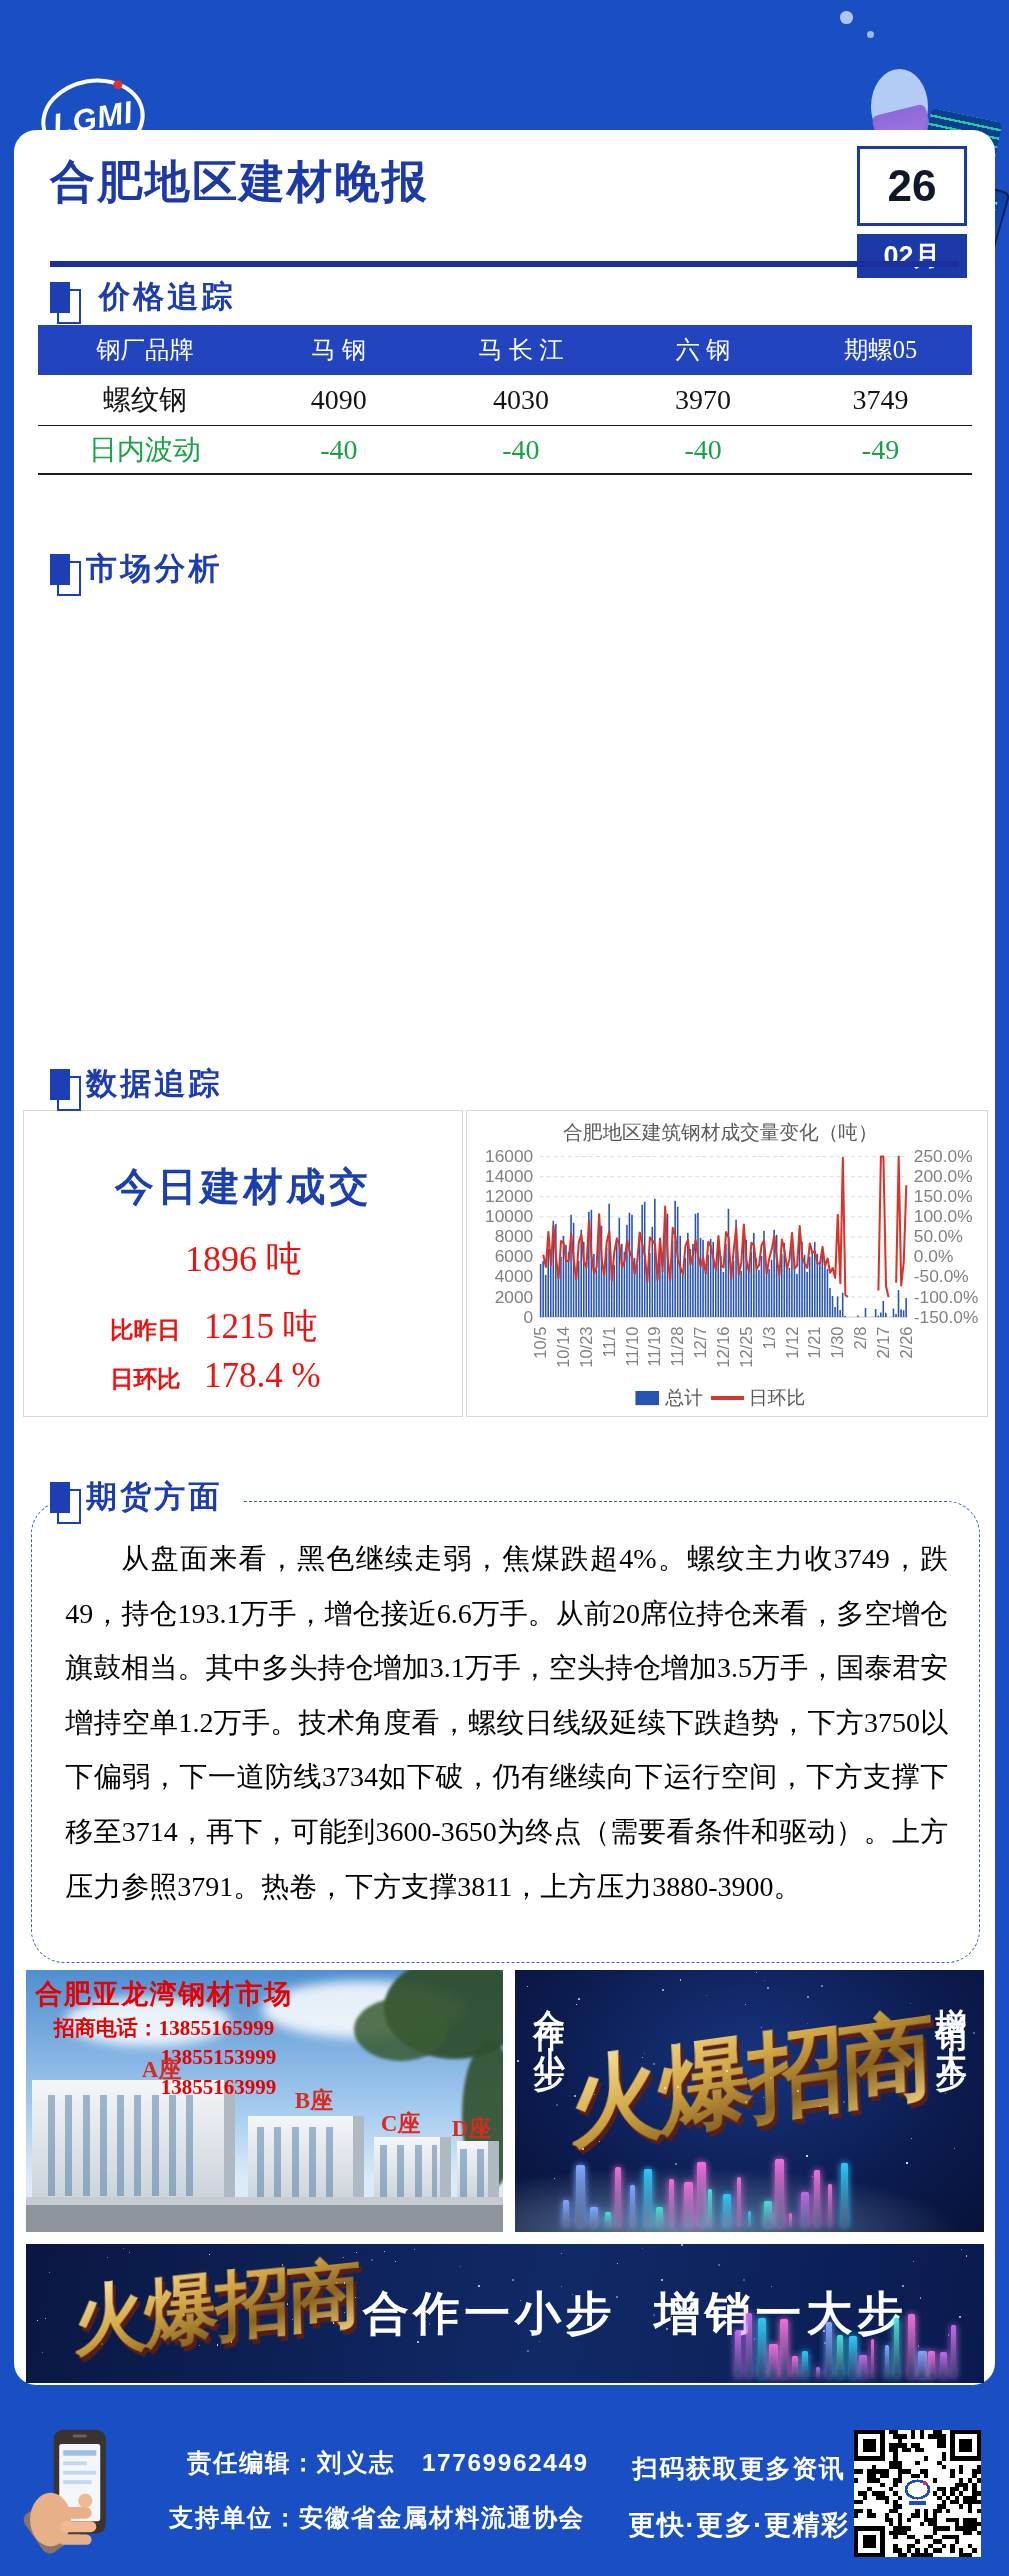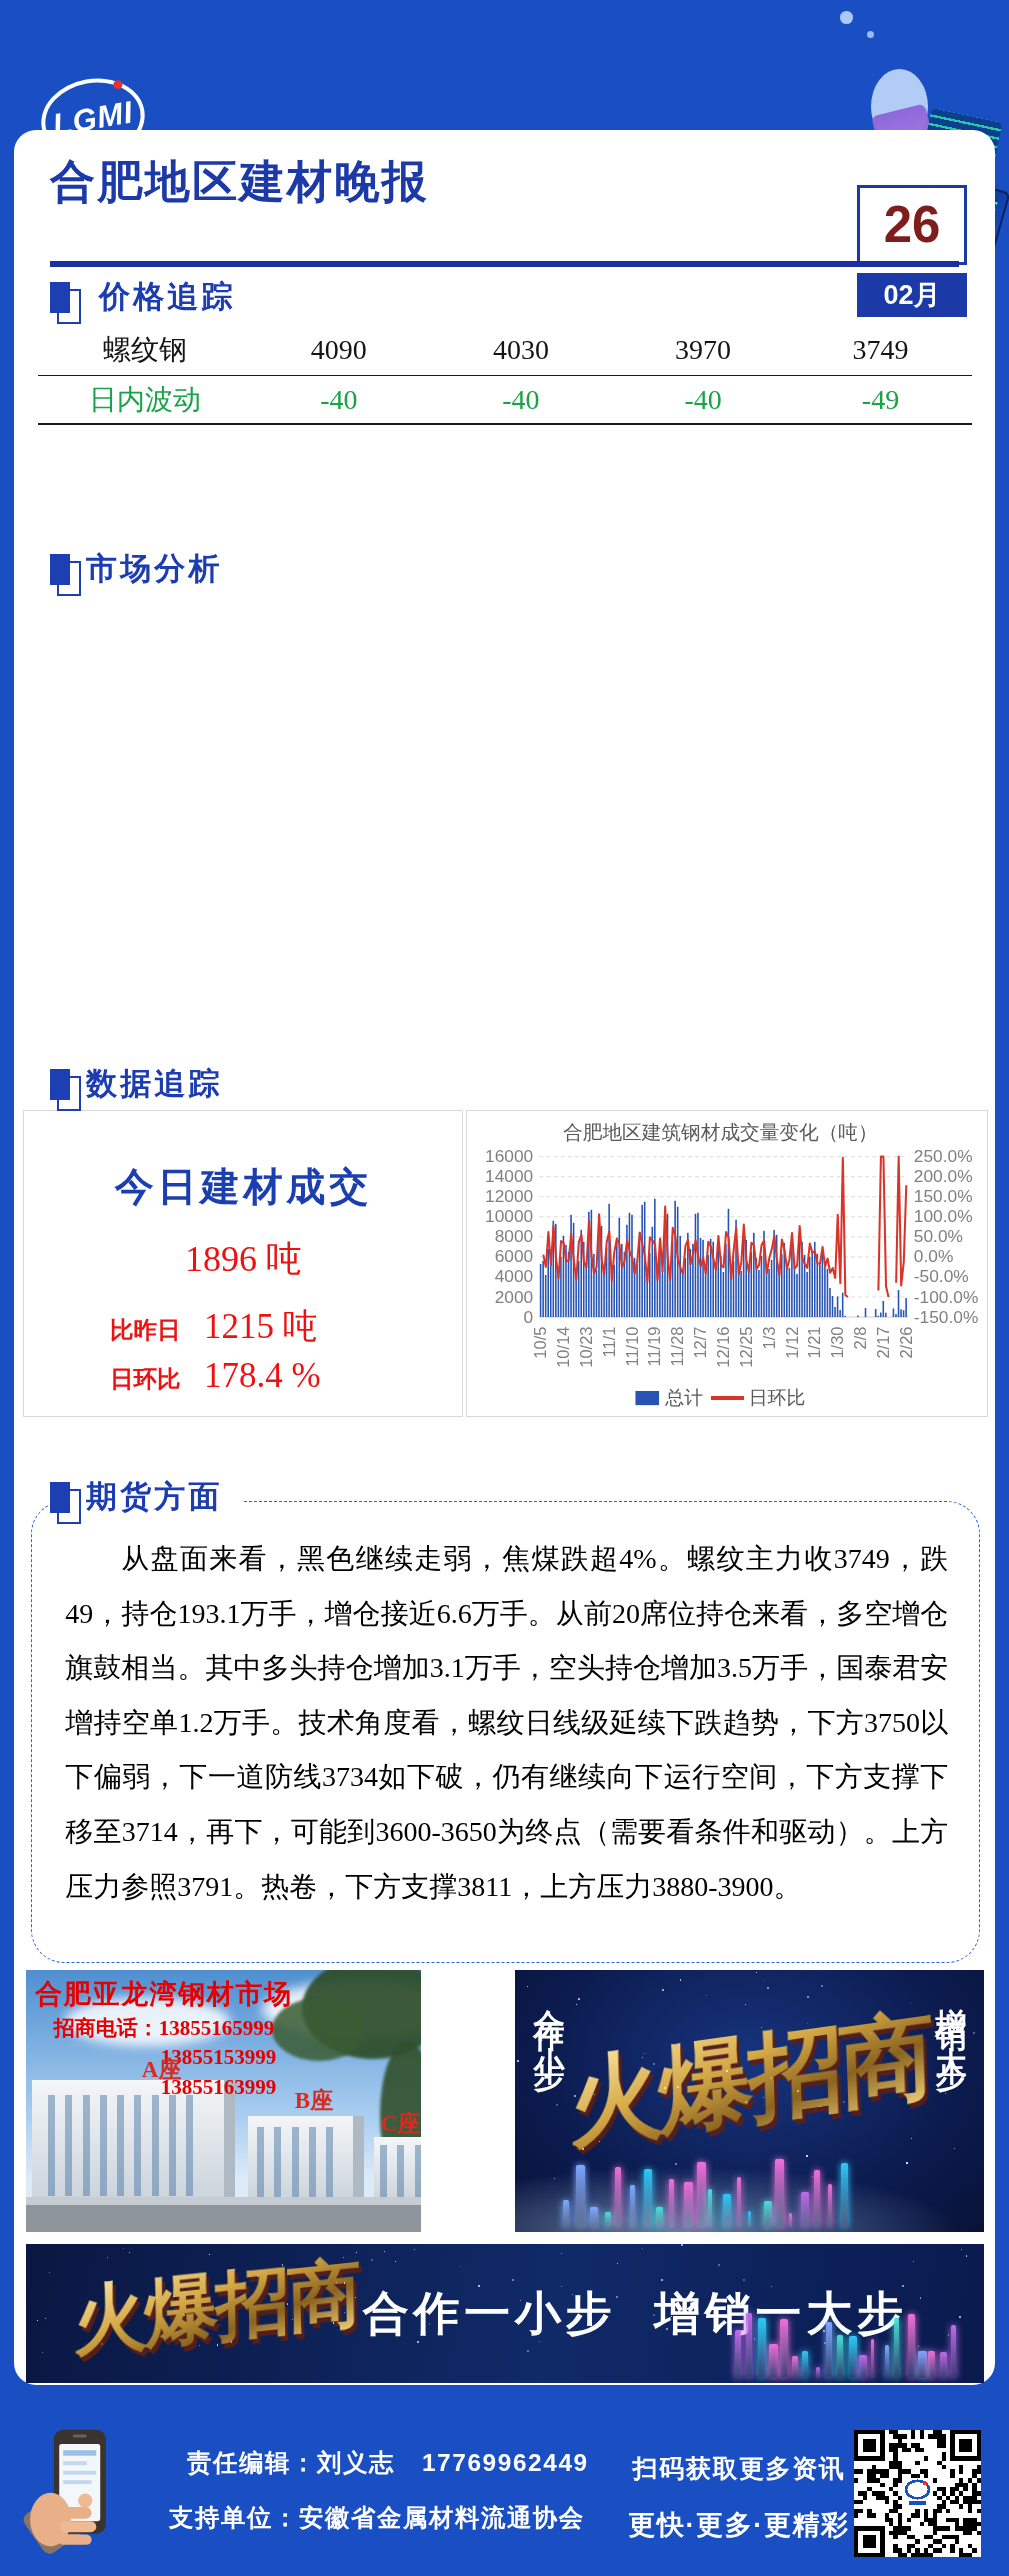--- a/index.html
+++ b/index.html
@@ -25,21 +25,21 @@
   .d-laptop::before{content:"";position:absolute;left:7.9px;top:6.3px;right:7.9px;bottom:9.4px;
      background:repeating-linear-gradient(180deg,#123c9a 0 4.7px,#38e8c0 4.7px 7px);border-radius:3.1px;}
   .d-chip{left:854px;top:162px;width:42px;height:42px;border-radius:7.9px;transform:rotate(18deg);
      background:#39b8e8;opacity:.95;}
   
   .card{position:absolute;left:14px;top:130px;width:981px;height:2255px;background:#fff;border-radius:22px;}
   .masthead-title{position:absolute;left:36px;top:22px;font-size:45px;font-weight:900;color:#1c39a8;
      letter-spacing:2.4px;font-family:"Liberation Sans",sans-serif;white-space:nowrap;}
   .datebox{position:absolute;right:28px;top:15.7px;width:110px;}
   .datebox .day{height:74px;border:3.9px solid #1c39a8;display:flex;align-items:center;justify-content:center;
-     font-size:51px;font-weight:800;color:#7f1d1d;background:#fff;margin-top:39px;}
+     font-size:44px;font-weight:800;color:#0f172a;background:#fff;}
   .datebox .month{margin-top:7.9px;height:44px;background:#1c39a8;color:#fff;display:flex;align-items:center;
      justify-content:center;font-size:27px;font-weight:bold;}
   .rule{position:absolute;left:36px;right:36px;top:131px;height:6.3px;background:#1c2f9e;}
   
   .sec-head{position:absolute;display:flex;align-items:center;z-index:3;background:#fff;padding-right:20.4px;}
   .sec-ico{position:relative;width:20.4px;height:31px;background:#1c3fb4;margin-right:15.7px;flex:0 0 auto;}
   .sec-ico::after{content:"";position:absolute;left:7px;top:7px;width:19.7px;height:31px;border:2.4px solid #1c3fb4;z-index:-1;}
   .sec-title{font-size:31px;font-weight:bold;color:#1c3db2;letter-spacing:3.1px;font-family:"Liberation Serif",serif;white-space:nowrap;}
   
   .ptable{position:absolute;left:23.6px;top:195px;width:934px;font-family:"Liberation Serif",serif;}
@@ -60,21 +60,21 @@
   .chart-box{position:absolute;left:452px;top:980px;width:520px;height:305px;border:1.6px solid #d8d8d8;background:#fff;}
   .stat-head{position:absolute;left:0;right:0;top:49px;text-align:center;font-size:39px;font-weight:bold;
      color:#1b3fb0;letter-spacing:3.9px;font-family:"Liberation Serif",serif;}
   .stat-today{position:absolute;left:0;right:0;top:124px;text-align:center;font-size:36px;color:#ee1111;
      font-family:"Liberation Serif",serif;}
   .stat-row{position:absolute;left:0;right:0;display:flex;justify-content:center;align-items:baseline;
      color:#ee1111;font-family:"Liberation Serif",serif;}
   .stat-row .lbl{font-size:23.6px;font-weight:bold;width:94px;}
   .stat-row .val{font-size:35px;width:173px;}
   
-  .promo-l{position:absolute;left:11.8px;top:1840px;width:395px;height:262px;overflow:hidden;
+  .promo-l{position:absolute;left:11.8px;top:1840px;width:477px;height:262px;overflow:hidden;
      background:linear-gradient(180deg,#4f8fd0 0%,#a8cdf0 55%,#dcebf8 80%);}
   .cloud{position:absolute;background:#fff;border-radius:50%;filter:blur(5.5px);opacity:.85;}
   .tree{position:absolute;border-radius:50%;filter:blur(1.6px);}
   .bld{position:absolute;background:linear-gradient(180deg,#f4f6f8,#c9d2da);
      box-shadow:inset -11px 0 0 #aeb9c4;}
   .bld::before{content:"";position:absolute;left:8%;top:12%;right:18%;bottom:8%;
      background:repeating-linear-gradient(90deg,rgba(90,130,170,.55) 0 7px,rgba(255,255,255,0) 7px 17.3px);}
   .road{position:absolute;left:0;right:0;bottom:0;height:27px;background:#8f959d;}
   .walk{position:absolute;left:0;right:0;bottom:27px;height:7.9px;background:#c6ccd2;}
   .ad-title{position:absolute;left:9.4px;top:6.3px;font-size:27px;font-weight:bold;color:#e60000;
@@ -132,20 +132,27 @@
       <div class="day">26</div>
       <div class="month">02月</div>
     </div>
     <div class="rule"></div>
 
     <div class="sec-head" style="left:36px;top:146px;gap:13px;">
       <span class="sec-ico"></span>
       <span class="sec-title">价格追踪</span>
     </div>
     <div class="ptable">
+      <div class="prow phead">
+        <span class="pcell c0">钢厂品牌</span>
+        <span class="pcell c1">马 钢</span>
+        <span class="pcell c2">马 长 江</span>
+        <span class="pcell c3">六 钢</span>
+        <span class="pcell c4">期螺05</span>
+      </div>
       <div class="prow pdata">
         <span class="pcell c0">螺纹钢</span>
         <span class="pcell c1">4090</span>
         <span class="pcell c2">4030</span>
         <span class="pcell c3">3970</span>
         <span class="pcell c4">3749</span>
       </div>
       <div class="prow pdata2">
         <span class="pcell c0">日内波动</span>
         <span class="pcell c1">-40</span>

